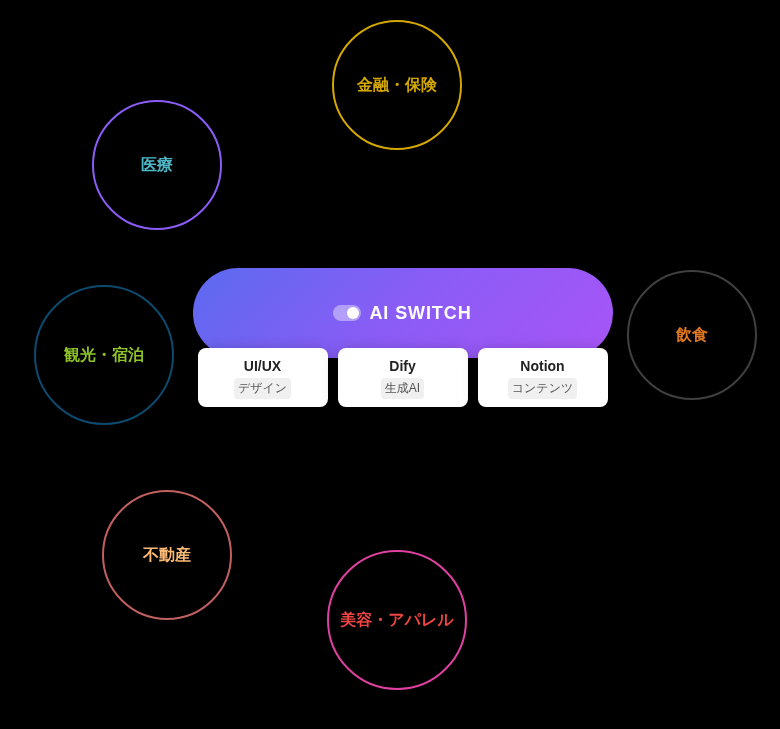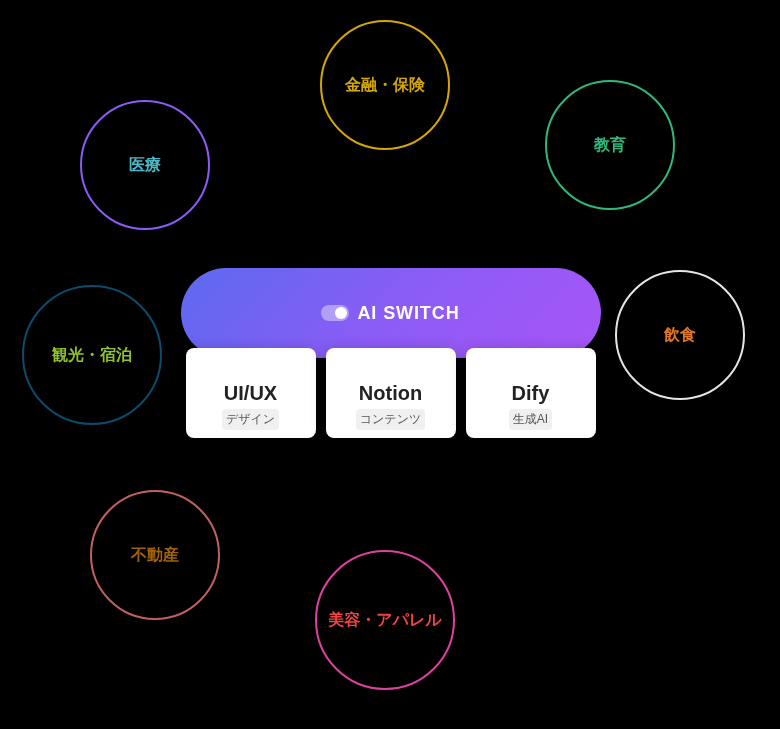--- a/index.html
+++ b/index.html
@@ -6,21 +6,21 @@
     body {
       background: #000;
       width: 780px;
       height: 729px;
       overflow: hidden;
       font-family: 'Hiragino Sans', 'Yu Gothic', 'Meiryo', sans-serif;
       position: relative;
     }
     .diagram-container {
       position: absolute;
-      top: 0; left: 0;
+      top: 0; left: 12px;
       width: 768px;
       height: 729px;
       border-radius: 14px;
     }
     .circle {
       position: absolute;
       border-radius: 50%;
       display: flex;
       align-items: center;
       justify-content: center;
@@ -88,24 +88,23 @@
       border-radius: 8px;
       padding: 10px 0 8px 0;
       display: flex;
       flex-direction: column;
       align-items: center;
       gap: 4px;
       margin: 0 5px;
       box-shadow: 0 4px 16px rgba(0,0,0,0.3);
     }
     .tool-card-title {
-      font-size: 20px;
+      font-size: 14px;
       font-weight: bold;
       color: #222;
-      margin-top: 24px;
     }
     .tool-card-subtitle {
       font-size: 12px;
       color: #555;
       background: #f0f0f0;
       border-radius: 4px;
       padding: 2px 4px;
     }
     
     .c-finance {
@@ -128,28 +127,28 @@
     }
     .c-tourism {
       width: 140px; height: 140px;
       top: 285px; left: 22px;
       border: 2px solid #0c4a6e;
       color: #8fc428;
     }
     .c-food {
       width: 130px; height: 130px;
       top: 270px; left: 615px;
-      border: 2px solid #e5e5e5;
+      border: 2px solid #404040;
       color: #e07820;
     }
     .c-realestate {
       width: 130px; height: 130px;
       top: 490px; left: 90px;
       border: 2px solid #c06060;
-      color: #a16207;
+      color: #fdba74;
     }
     .c-public {
       width: 130px; height: 130px;
       top: 480px; left: 525px;
       border: 2px solid #c06060;
       color: #c06060;
     }
     .c-beauty {
       width: 140px; height: 140px;
       top: 550px; left: 315px;
@@ -163,23 +162,20 @@
 <div class="diagram-container">
 
   <div class="circle c-finance">
     <span>金融・保険</span>
   </div>
 
   <div class="circle c-medical">
     <span>医療</span>
   </div>
 
-  <div class="circle c-education">
-    <span>教育</span>
-  </div>
 
   <div class="circle c-tourism">
     <span>観光・宿泊</span>
   </div>
 
   <div class="circle c-food">
     <span>飲食</span>
   </div>
 
   <div class="circle c-realestate">
@@ -197,23 +193,23 @@
         <span class="switch-icon"></span>
         <span>AI SWITCH</span>
       </div>
     </div>
     <div class="tool-cards">
       <div class="tool-card">
         <span class="tool-card-title">UI/UX</span>
         <span class="tool-card-subtitle">デザイン</span>
       </div>
       <div class="tool-card">
+        <span class="tool-card-title">Dify</span>
+        <span class="tool-card-subtitle">生成AI</span>
+      </div>
+      <div class="tool-card">
         <span class="tool-card-title">Notion</span>
         <span class="tool-card-subtitle">コンテンツ</span>
       </div>
-      <div class="tool-card">
-        <span class="tool-card-title">Dify</span>
-        <span class="tool-card-subtitle">生成AI</span>
-      </div>
     </div>
   </div>
 
 </div>
 
 </body></html>

